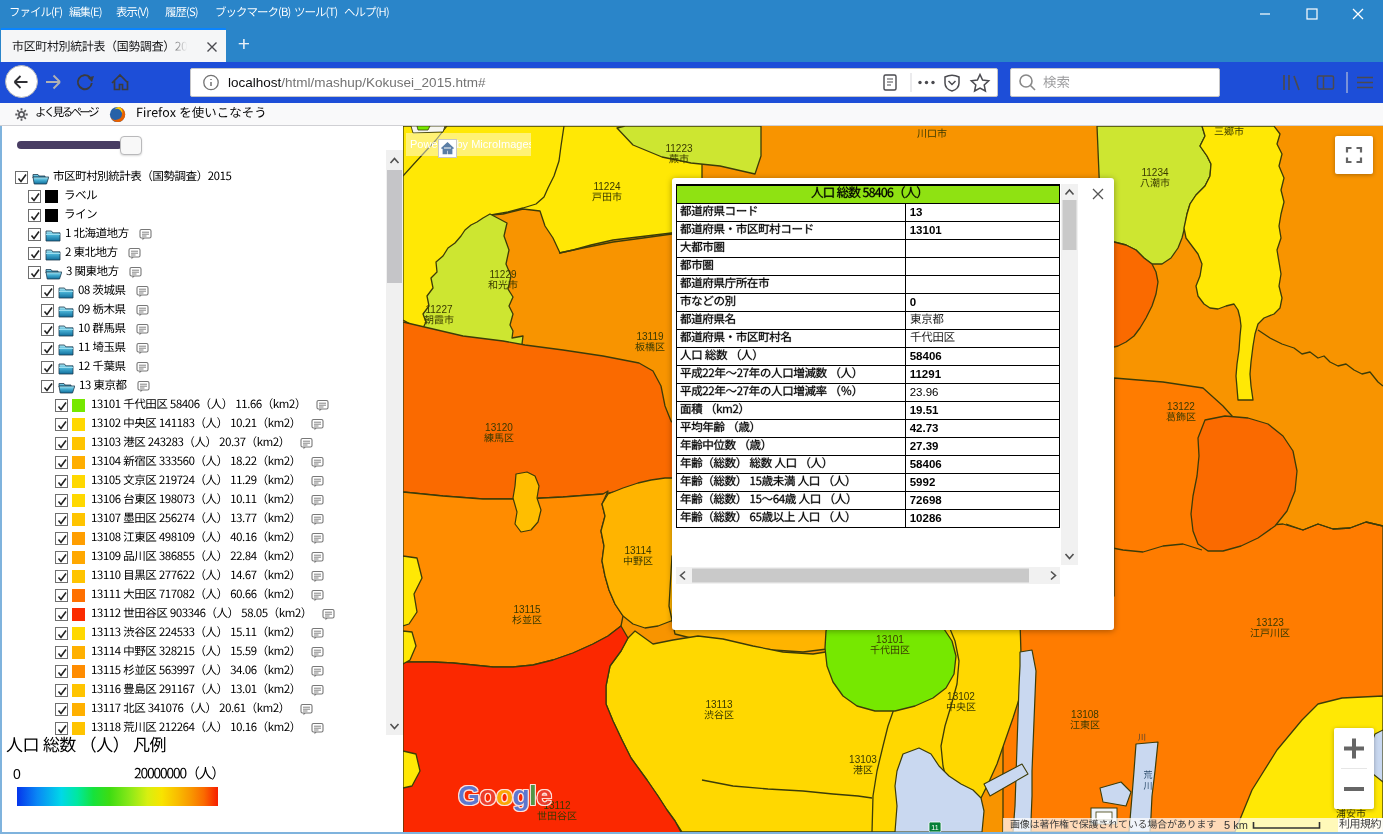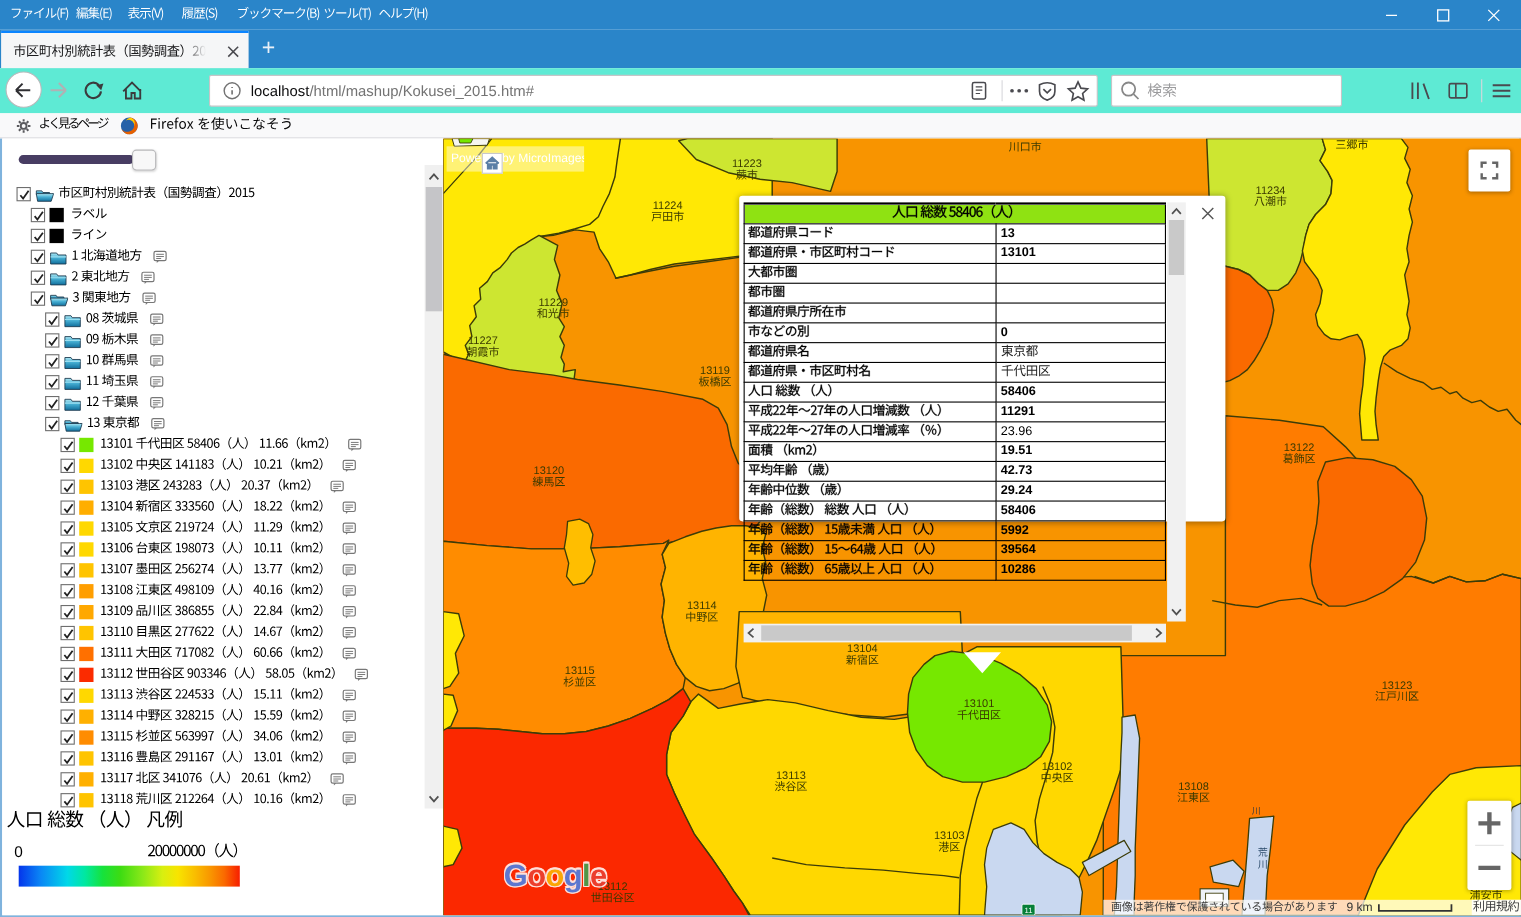--- a/index.html
+++ b/index.html
@@ -8,21 +8,21 @@
   #titlebar { position:absolute; left:0; top:0; width:1383px; height:27px; background:#2a85c9; color:#fff; font-size:12.5px; }
   #menu { position:absolute; left:0; top:0; height:27px; width:700px; white-space:nowrap; }
   #menu span { position:absolute; top:6px; font-size:11.5px; letter-spacing:-1.2px; }
   #wctl { position:absolute; right:0; top:0; height:27px; }
   #tabbar { position:absolute; left:0; top:27px; width:1383px; height:35px; background:#2a85c9; }
   #tab1 { position:absolute; left:1px; top:1px; width:225px; height:34px; background:#f5f6f7; border-top:2px solid #0a84ff; color:#0c0c0d; font-size:12px; line-height:32px; white-space:nowrap; }
   #tab1 .ttl { position:absolute; left:11px; top:0; width:178px; height:34px; overflow:hidden; }
   #tab1 .fade { position:absolute; left:165px; top:0; width:25px; height:34px; background:linear-gradient(to right, rgba(245,246,247,0), #f5f6f7 85%); }
   #tab1 .tclose { position:absolute; right:6px; top:9px; width:16px; height:16px; color:#4a4a4f; }
   #newtab { position:absolute; left:233px; top:7px; width:22px; height:22px; color:#e8f0f8; font-size:21px; line-height:20px; text-align:center; font-weight:300; }
-  #navbar { position:absolute; left:0; top:62px; width:1383px; height:41px; background:#5eead4; }
+  #navbar { position:absolute; left:0; top:62px; width:1383px; height:41px; background:#1d4ed8; }
   #bmbar { position:absolute; left:0; top:103px; width:1383px; height:23px; background:#f9f9fa; border-bottom:1px solid #d0d0d4; font-size:12px; color:#0c0c0d; }
   .urlbar { position:absolute; left:190px; top:6px; width:808px; height:29px; background:#fff; border:1px solid #c5c5c7; border-radius:2px; }
   .searchbar { position:absolute; left:1010px; top:6px; width:210px; height:29px; background:#fff; border:1px solid #c5c5c7; border-radius:2px; }
   #content { position:absolute; left:0; top:126px; width:1383px; height:708px; background:#fff; border-left:2px solid #7fb3dd; border-right:2px solid #7fb3dd; border-bottom:2px solid #7fb3dd; }
   
   #panel { position:absolute; left:0; top:0; width:401px; height:706px; background:#fff; }
   #slider-track { position:absolute; left:15px; top:15px; width:105px; height:8px; background:#483d63; border-radius:4px; }
   #slider-thumb { position:absolute; left:118px; top:10px; width:22px; height:19px; background:#f8f8f8; border:1px solid #b9b9bb; border-radius:4px; box-shadow:0 1px 2px rgba(0,0,0,0.15); }
   .tr { position:absolute; height:19px; line-height:19px; font-size:11.5px; letter-spacing:-0.1px; color:#000; white-space:nowrap; }
   .tr > * { vertical-align:middle; }
@@ -42,21 +42,21 @@
   #map svg.base { position:absolute; left:0; top:0; }
   .mapbtn { position:absolute; background:#fff; border-radius:2px; box-shadow:0 1px 4px rgba(0,0,0,0.3); }
   #pmi { position:absolute; left:3px; top:7px; width:125px; height:23px; background:rgba(255,255,255,0.45); color:#fff; font-size:11px; line-height:23px; padding-left:4px; white-space:nowrap; overflow:hidden; }
   #homebtn { position:absolute; left:35px; top:13px; width:19px; height:19px; background:#fff; border:1px solid #c8c8c8; }
   #fsbtn { left:932px; top:10px; width:38px; height:38px; }
   #zoombtn { left:931px; top:602px; width:40px; height:81px; }
   #attrib { position:absolute; left:600px; top:692px; width:380px; height:14px; background:rgba(255,255,255,0.72); font-size:11px; color:#333; }
   #glogo { position:absolute; left:8px; top:654px; font-size:28px; font-weight:bold; letter-spacing:-0.5px;
      text-shadow:-1px -1px 0 #fff, 1px -1px 0 #fff, -1px 1px 0 #fff, 1px 1px 0 #fff, 0 1px 0 #fff, 0 -1px 0 #fff, 1px 0 0 #fff, -1px 0 0 #fff; opacity:0.85;margin-left:47px; }
   
-  #popup { position:absolute; left:269px; top:52px; width:442px; height:296px; background:#fff; border-radius:3px; box-shadow:0 1px 6px rgba(0,0,0,0.35);padding-left:34px; }
+  #popup { position:absolute; left:269px; top:52px; width:442px; height:452px; background:#fff; border-radius:3px; box-shadow:0 1px 6px rgba(0,0,0,0.35);padding-left:34px; }
   #ptail { position:absolute; left:473px; top:467px; width:0; height:0; border-left:17px solid transparent; border-right:17px solid transparent; border-top:19px solid #fff; }
   #ptable { position:absolute; left:4px; top:6px; width:384px; border-collapse:collapse; font-size:11.5px; }
   #ptable td { border:1px solid #000; height:18px; padding:0 0 0 3px; white-space:nowrap; overflow:hidden; }
   #ptable .hdr { background:#8fe212; font-weight:bold; text-align:center; font-size:12.5px; border-top:2px solid #000; }
   #ptable .lab { font-weight:bold; width:229px; }
   #ptable .val { width:155px; padding-left:4px; }
   #pvsb { position:absolute; left:389px; top:6px; width:17px; height:381px; background:#f1f1f1; }
   #phsb { position:absolute; left:4px; top:389px; width:384px; height:17px; background:#f1f1f1; }
   #pclose { position:absolute; left:419px; top:9px; width:14px; height:14px; }
 </style>
@@ -1456,21 +1456,21 @@
               <use href="#g308b" transform="translate(127.5 8.8) scale(0.0100 -0.0100)"></use>
               <use href="#g5834" transform="translate(137.3 8.8) scale(0.0100 -0.0100)"></use>
               <use href="#g5408" transform="translate(147.1 8.8) scale(0.0100 -0.0100)"></use>
               <use href="#g304c" transform="translate(157.0 8.8) scale(0.0100 -0.0100)"></use>
               <use href="#g3042" transform="translate(166.8 8.8) scale(0.0100 -0.0100)"></use>
               <use href="#g308a" transform="translate(176.6 8.8) scale(0.0100 -0.0100)"></use>
               <use href="#g307e" transform="translate(186.4 8.8) scale(0.0100 -0.0100)"></use>
               <use href="#g3059" transform="translate(196.2 8.8) scale(0.0100 -0.0100)"></use>
             </g>
           </svg></span>
-        <span style="position:absolute;left:221px;top:1px;">9 km</span>
+        <span style="position:absolute;left:221px;top:1px;">5 km</span>
         <svg style="position:absolute;left:249px;top:0;" width="70" height="14" viewBox="0 0 70 14">
           <path d="M1.5 4 v6 h66 v-6" fill="none" stroke="#333" stroke-width="1.6"></path>
         </svg>
         <span style="position:absolute;left:335px;top:0px;width:45px;height:14px;background:rgba(255,255,255,0.85);text-align:center;"><svg style="" width="44" height="14" viewBox="0 0 44 14">
             <g fill="#3c3c3c">
               <use href="#g5229" transform="translate(0.0 9.7) scale(0.0110 -0.0110)"></use>
               <use href="#g7528" transform="translate(10.5 9.7) scale(0.0110 -0.0110)"></use>
               <use href="#g898f" transform="translate(21.0 9.7) scale(0.0110 -0.0110)"></use>
               <use href="#g7d04" transform="translate(31.5 9.7) scale(0.0110 -0.0110)"></use>
             </g>
@@ -1718,21 +1718,21 @@
                     <use href="#g5e74" transform="translate(0.0 10.1) scale(0.0115 -0.0115)"></use>
                     <use href="#g9f62" transform="translate(11.2 10.1) scale(0.0115 -0.0115)"></use>
                     <use href="#g4e2d" transform="translate(22.3 10.1) scale(0.0115 -0.0115)"></use>
                     <use href="#g4f4d" transform="translate(33.5 10.1) scale(0.0115 -0.0115)"></use>
                     <use href="#g6570" transform="translate(44.6 10.1) scale(0.0115 -0.0115)"></use>
                     <use href="#gff08" transform="translate(58.4 10.1) scale(0.0115 -0.0115)"></use>
                     <use href="#g6b73" transform="translate(69.5 10.1) scale(0.0115 -0.0115)"></use>
                     <use href="#gff09" transform="translate(80.7 10.1) scale(0.0115 -0.0115)"></use>
                   </g>
                 </svg></td>
-              <td class="val" style="font-weight:bold">29.24</td>
+              <td class="val" style="font-weight:bold">27.39</td>
             </tr>
             <tr>
               <td class="lab"><svg style="vertical-align:middle" width="154" height="15" viewBox="0 0 154 15">
                   <g fill="#000" stroke="#000" stroke-width="26">
                     <use href="#g5e74" transform="translate(0.0 10.1) scale(0.0115 -0.0115)"></use>
                     <use href="#g9f62" transform="translate(11.2 10.1) scale(0.0115 -0.0115)"></use>
                     <use href="#gff08" transform="translate(22.3 10.1) scale(0.0115 -0.0115)"></use>
                     <use href="#g7dcf" transform="translate(33.5 10.1) scale(0.0115 -0.0115)"></use>
                     <use href="#g6570" transform="translate(44.6 10.1) scale(0.0115 -0.0115)"></use>
                     <use href="#gff09" transform="translate(55.8 10.1) scale(0.0115 -0.0115)"></use>
@@ -1785,21 +1785,21 @@
                     <use href="#g0036" transform="translate(92.8 10.1) scale(0.0115 -0.0115)"></use>
                     <use href="#g0034" transform="translate(98.8 10.1) scale(0.0115 -0.0115)"></use>
                     <use href="#g6b73" transform="translate(104.8 10.1) scale(0.0115 -0.0115)"></use>
                     <use href="#g4eba" transform="translate(118.6 10.1) scale(0.0115 -0.0115)"></use>
                     <use href="#g53e3" transform="translate(129.8 10.1) scale(0.0115 -0.0115)"></use>
                     <use href="#gff08" transform="translate(143.6 10.1) scale(0.0115 -0.0115)"></use>
                     <use href="#g4eba" transform="translate(154.7 10.1) scale(0.0115 -0.0115)"></use>
                     <use href="#gff09" transform="translate(165.9 10.1) scale(0.0115 -0.0115)"></use>
                   </g>
                 </svg></td>
-              <td class="val" style="font-weight:bold">39564</td>
+              <td class="val" style="font-weight:bold">72698</td>
             </tr>
             <tr>
               <td class="lab"><svg style="vertical-align:middle" width="178" height="15" viewBox="0 0 178 15">
                   <g fill="#000" stroke="#000" stroke-width="26">
                     <use href="#g5e74" transform="translate(0.0 10.1) scale(0.0115 -0.0115)"></use>
                     <use href="#g9f62" transform="translate(11.2 10.1) scale(0.0115 -0.0115)"></use>
                     <use href="#gff08" transform="translate(22.3 10.1) scale(0.0115 -0.0115)"></use>
                     <use href="#g7dcf" transform="translate(33.5 10.1) scale(0.0115 -0.0115)"></use>
                     <use href="#g6570" transform="translate(44.6 10.1) scale(0.0115 -0.0115)"></use>
                     <use href="#gff09" transform="translate(55.8 10.1) scale(0.0115 -0.0115)"></use>

